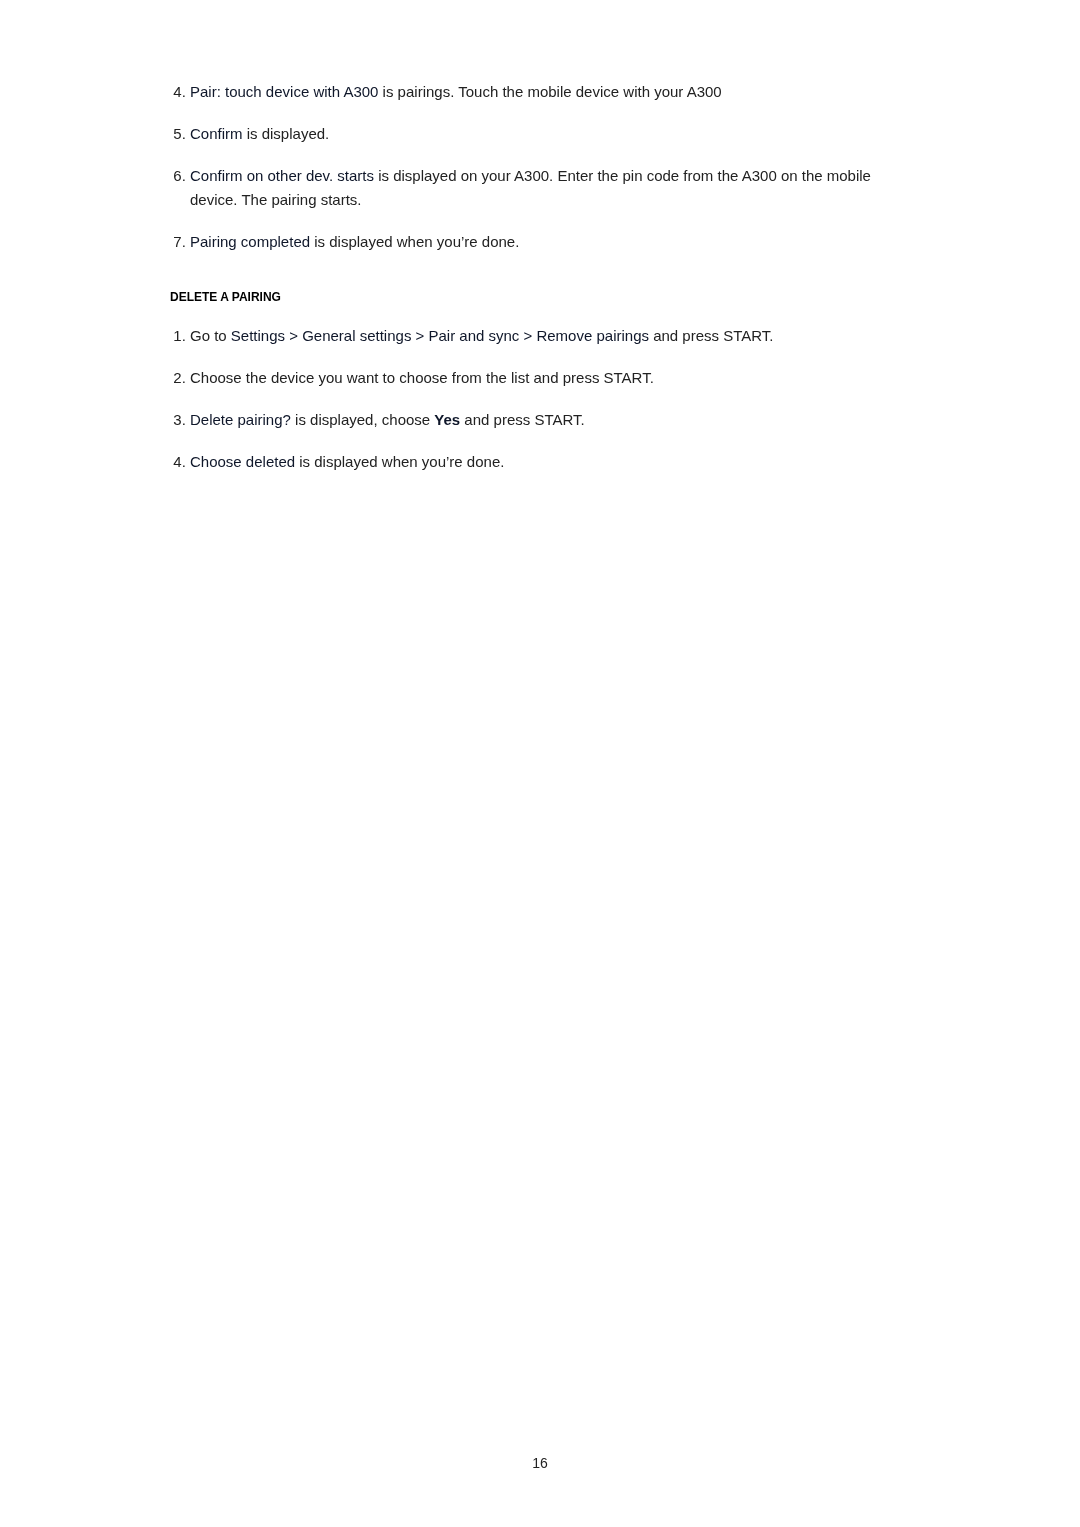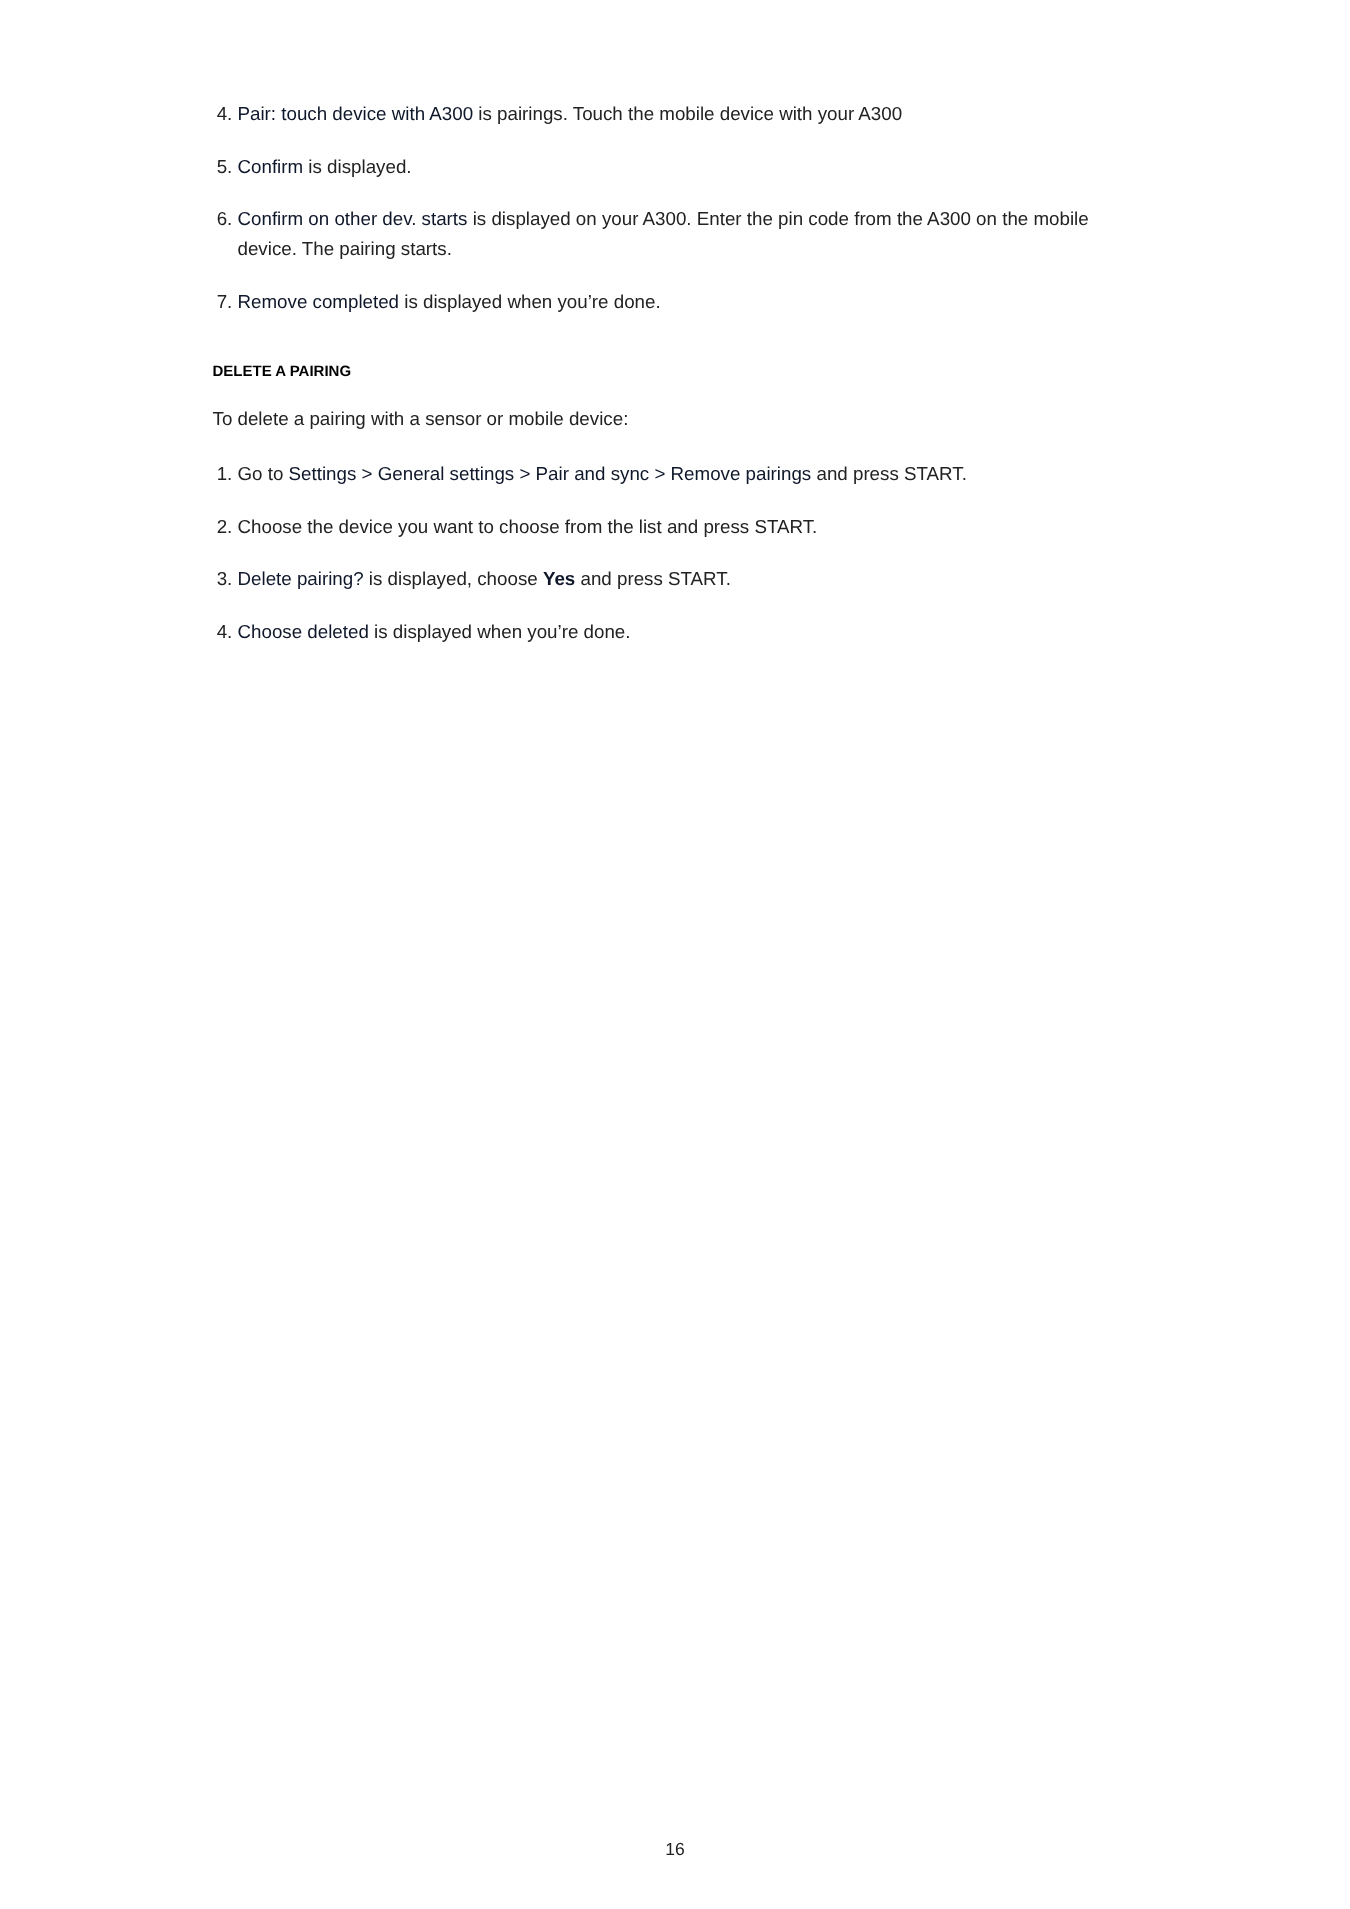--- a/index.html
+++ b/index.html
@@ -46,21 +46,21 @@
       margin-bottom: 20px;
     }
 
     .intro-text {
       margin-bottom: 20px;
       line-height: 1.6;
     }
 
     .page-number {
       position: absolute;
-      bottom: 40px;
+      bottom: 56px;
       left: 50%;
       transform: translateX(-50%);
       font-size: 14px;
       color: #222;
     }
 
     .bold {
       font-weight: bold;
     }
   </style>
@@ -73,28 +73,27 @@
     <li>
       <span class="link-text">Pair: touch device with A300</span><span> is pairings. Touch the mobile device with your A300</span>
     </li>
     <li>
       <span class="link-text">Confirm</span><span> is displayed.</span>
     </li>
     <li>
       <span class="link-text">Confirm on other dev. starts</span><span> is displayed on your A300. Enter the pin code from the A300 on the mobile device. The pairing starts.</span>
     </li>
     <li>
-      <span class="link-text">Remove completed</span><span> is displayed when you’re done.</span>
+      <span class="link-text">Pairing completed</span><span> is displayed when you’re done.</span>
     </li>
   </ol>
 
   <div>
     <div class="section-title">DELETE A PAIRING</div>
 
-    <p class="intro-text">To delete a pairing with a sensor or mobile device:</p>
 
     <ol>
       <li>
         <span>Go to&nbsp;</span><span class="link-text">Settings &gt; General settings &gt; Pair and sync &gt; Remove pairings</span><span> and press START.</span>
       </li>
       <li>
         <span>Choose the device you want to choose from the list and press START.</span>
       </li>
       <li>
         <span class="link-text">Delete pairing?</span><span> is displayed, choose </span><span class="bold link-text">Yes</span><span> and press START.</span>

